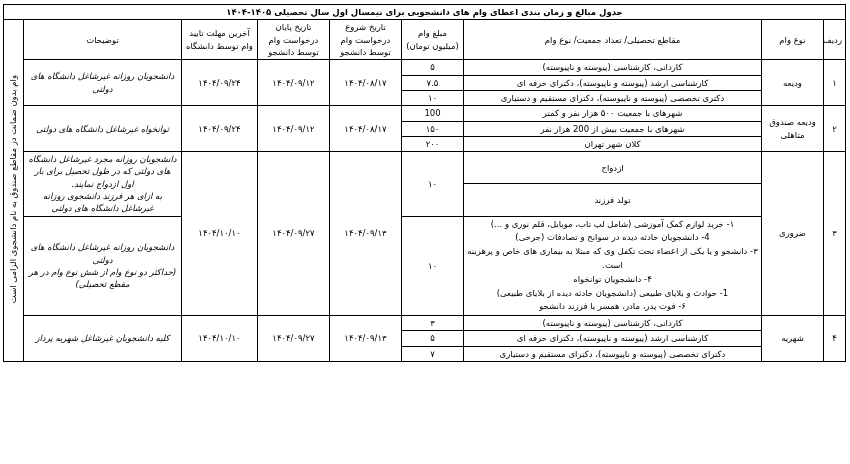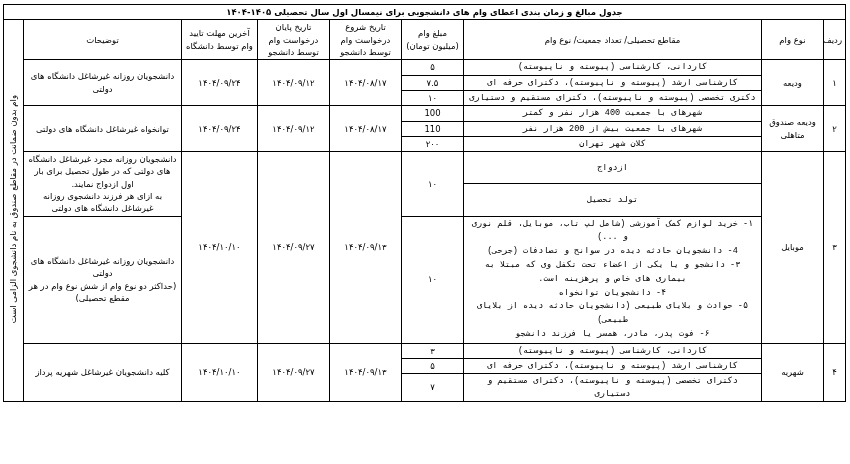--- a/index.html
+++ b/index.html
@@ -42,28 +42,27 @@
     letter-spacing: 0;
   }
   .hdr td {
     font-weight: normal;
     font-size: 9px;
     padding: 4px 2px;
     line-height: 1.5;
   }
   .row-num { font-size: 9px; }
   .loan-type { font-size: 9.5px; }
-  .desc { font-size: 9px; }
+  .desc { font-size: 9px; font-style: italic; }
   .amount { font-size: 9px; }
   .date { font-size: 9px; letter-spacing: -0.2px; }
   .segment {
     text-align: right;
     padding-right: 6px;
     font-size: 8.5px;
-    font-family: Liberation Mono, monospace;
   }
   .segment.rtl-list {
     line-height: 1.62;
   }
   .vertical-note {
     writing-mode: vertical-rl;
     text-orientation: mixed;
     transform: rotate(180deg);
     white-space: nowrap;
     font-size: 8.5px;
@@ -133,57 +132,57 @@
       <td class="amount">۷.۵</td>
     </tr>
     <tr>
       <td class="segment">دکتری تخصصی (پیوسته و ناپیوسته)، دکترای مستقیم و دستیاری</td>
       <td class="amount">۱۰</td>
     </tr>
 
     <tr>
       <td class="row-num" rowspan="3">۲</td>
       <td class="loan-type" rowspan="3">ودیعه صندوق متاهلی</td>
-      <td class="segment">شهرهای با جمعیت 400 هزار نفر و کمتر</td>
+      <td class="segment">شهرهای با جمعیت ۵۰۰ هزار نفر و کمتر</td>
       <td class="amount">100</td>
       <td class="date" rowspan="3">۱۴۰۴/۰۸/۱۷</td>
       <td class="date" rowspan="3">۱۴۰۴/۰۹/۱۲</td>
       <td class="date" rowspan="3">۱۴۰۴/۰۹/۲۴</td>
       <td class="desc" rowspan="3">توانخواه غیرشاغل دانشگاه های دولتی</td>
     </tr>
     <tr>
       <td class="segment">شهرهای با جمعیت بیش از 200 هزار نفر</td>
-      <td class="amount">110</td>
+      <td class="amount">۱۵۰</td>
     </tr>
     <tr>
       <td class="segment">کلان شهر تهران</td>
       <td class="amount">۲۰۰</td>
     </tr>
 
     <tr>
       <td class="row-num" rowspan="4">۳</td>
-      <td class="loan-type" rowspan="4">موبایل</td>
+      <td class="loan-type" rowspan="4">ضروری</td>
       <td class="segment">ازدواج</td>
       <td class="amount" rowspan="2">۱۰</td>
       <td class="date" rowspan="4">۱۴۰۴/۰۹/۱۳</td>
       <td class="date" rowspan="4">۱۴۰۴/۰۹/۲۷</td>
       <td class="date" rowspan="4">۱۴۰۴/۱۰/۱۰</td>
       <td class="desc multi-line" rowspan="2" style="white-space:pre-line;">دانشجویان روزانه مجرد غیرشاغل دانشگاه های دولتی که در طول تحصیل برای بار اول ازدواج نمایند.
 به ازای هر فرزند دانشجوی روزانه غیرشاغل دانشگاه های دولتی</td>
     </tr>
     <tr>
-      <td class="segment">تولد تحصیل</td>
+      <td class="segment">تولد فرزند</td>
     </tr>
     <tr>
       <td class="segment rtl-list" rowspan="2">
         <div>۱- خرید لوازم کمک آموزشی (شامل لپ تاب، موبایل، قلم نوری و ...)</div>
         <div>4- دانشجویان حادثه دیده در سوانح و تصادفات (جرحی)</div>
         <div>۳- دانشجو و یا یکی از اعضاء تحت تکفل وی که مبتلا به بیماری های خاص و پرهزینه است.</div>
         <div>۴- دانشجویان توانخواه</div>
-        <div>۵- حوادث و بلایای طبیعی (دانشجویان حادثه دیده از بلایای طبیعی)</div>
+        <div>1- حوادث و بلایای طبیعی (دانشجویان حادثه دیده از بلایای طبیعی)</div>
         <div>۶- فوت پدر، مادر، همسر یا فرزند دانشجو</div>
       </td>
       <td class="amount" rowspan="2">۱۰</td>
       <td class="desc multi-line" rowspan="2" style="white-space:pre-line;">دانشجویان روزانه غیرشاغل دانشگاه های دولتی
 (حداکثر دو نوع وام از شش نوع وام در هر مقطع تحصیلی)</td>
     </tr>
     <tr></tr>
 
     <tr>
       <td class="row-num" rowspan="3">۴</td>

